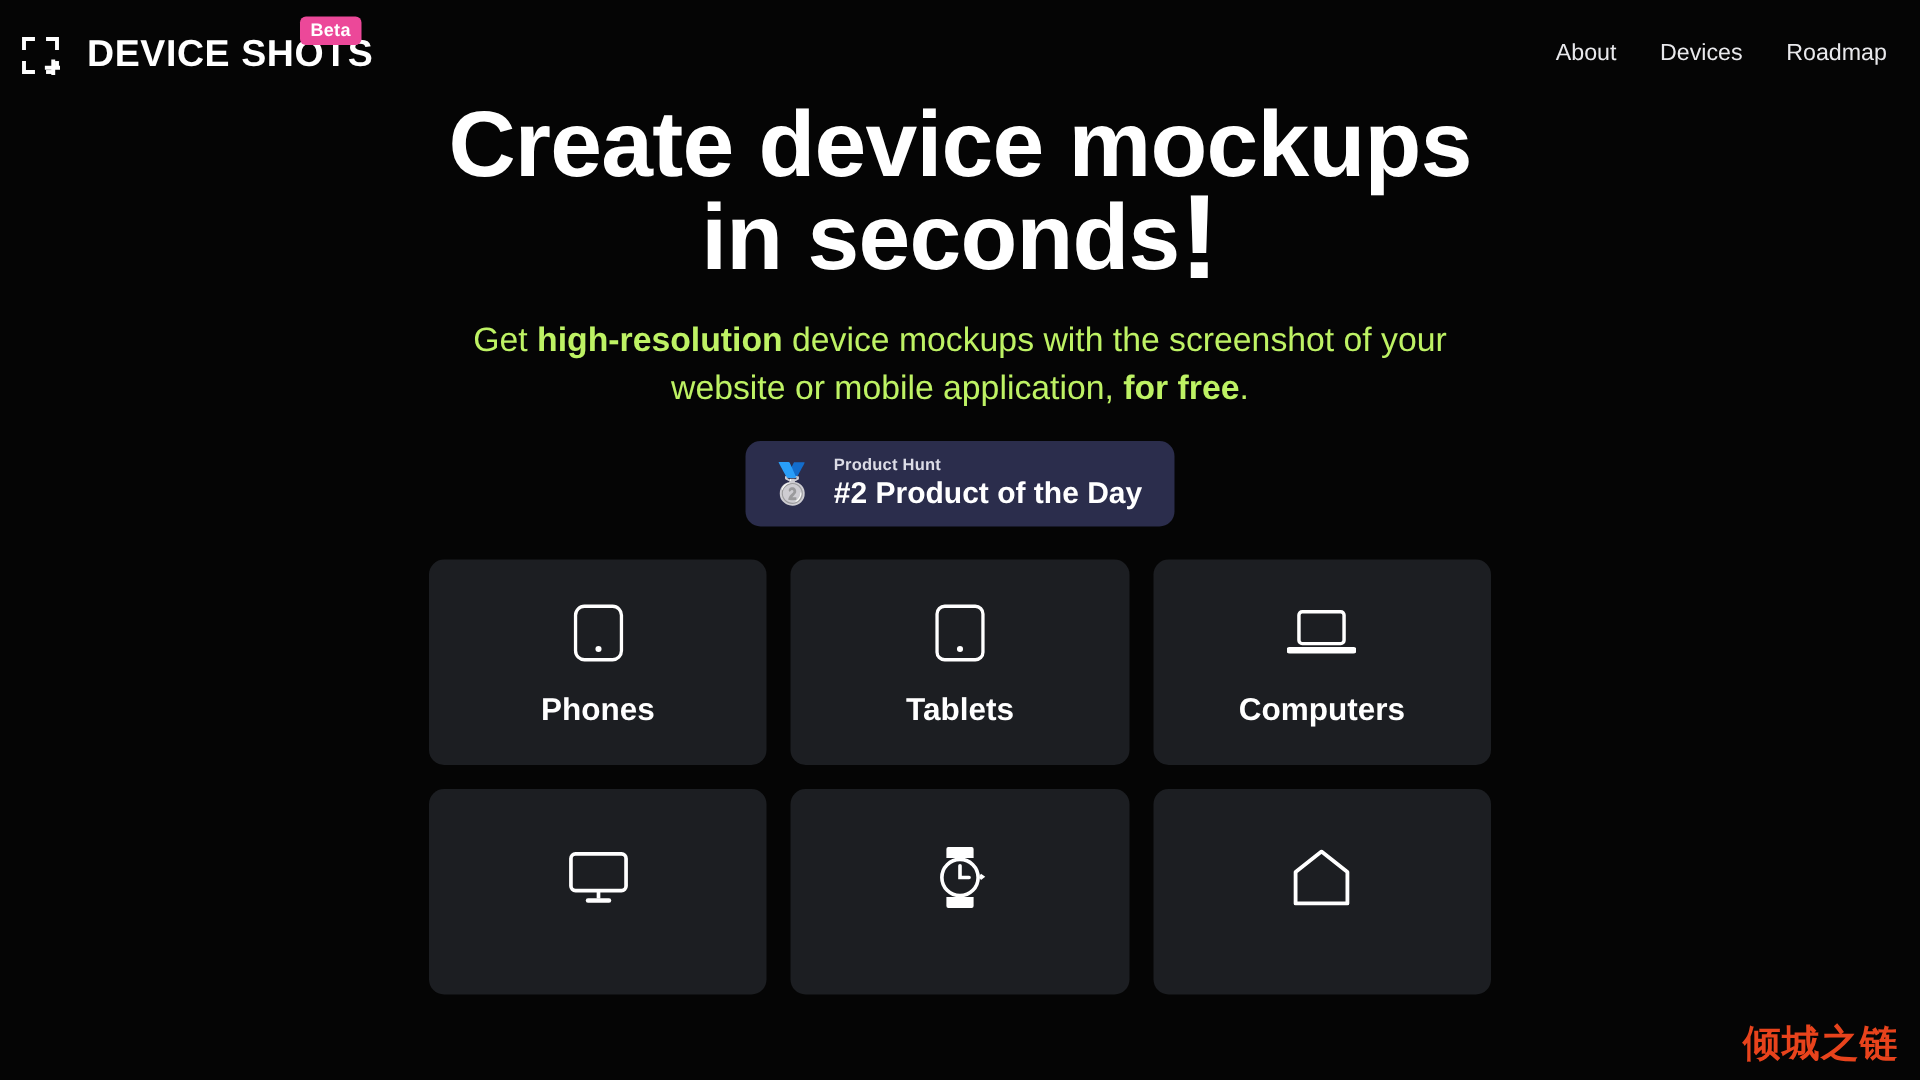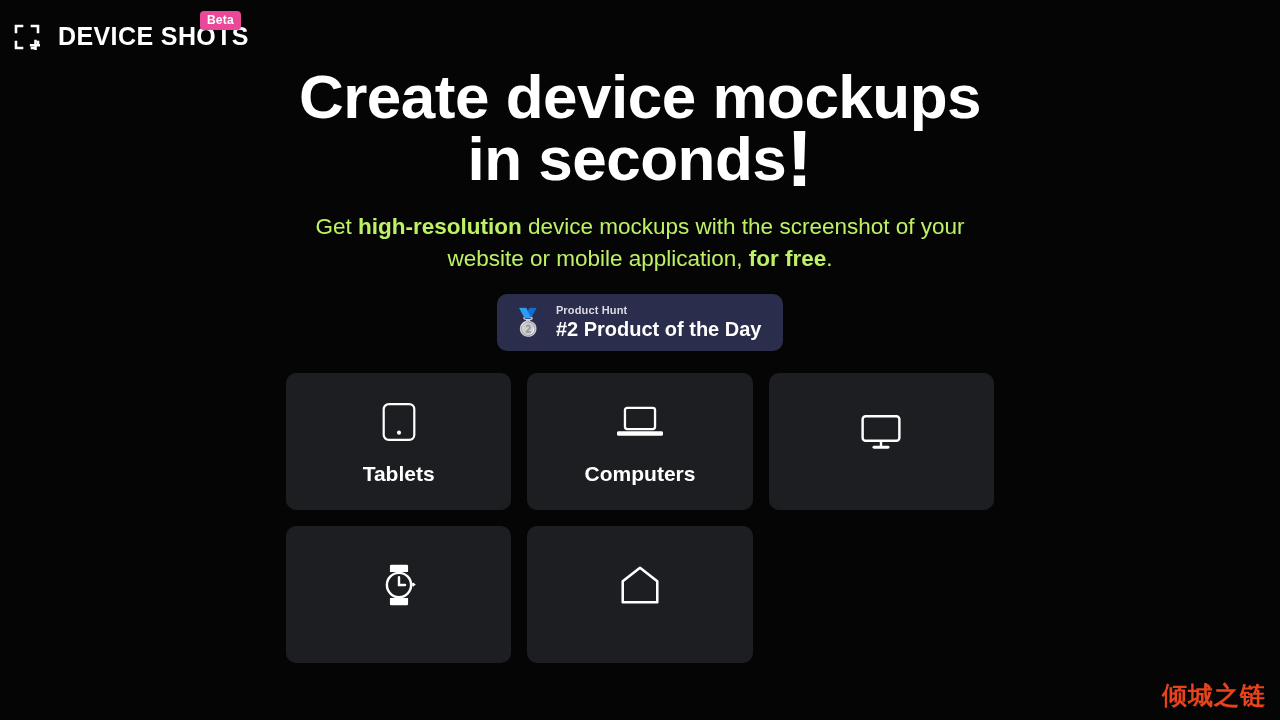--- a/index.html
+++ b/index.html
@@ -227,20 +227,25 @@
         <path d="M2,18 L2,24 L8,24"></path>
         <path d="M24,18 L24,20"></path>
         <path d="M18,24 L20,24"></path>
         <path d="M21.5,17 L21.5,25.5 M17.2,21.2 L25.8,21.2"></path>
       </svg>
     </span>
     <span class="brand-name">DEVICE SHOTS</span>
     <span class="beta-badge">Beta</span>
   </div>
 
+  <nav class="nav">
+    <a class="nav-link">About</a>
+    <a class="nav-link">Devices</a>
+    <a class="nav-link">Roadmap</a>
+  </nav>
 
 </div>
 
 <div class="hero">
 
   <h1 class="headline"><span>Create device mockups in seconds</span><span class="bang">!</span></h1>
 
   <p class="subhead"><span>Get </span><b>high-resolution</b><span> device mockups with the screenshot of your website or mobile application, </span><b>for free</b><span>.</span></p>
 
   <div class="ph-wrap">
@@ -248,20 +253,29 @@
       <span class="ph-medal">🥈</span>
       <span class="ph-text">
         <span class="ph-kicker">Product Hunt</span>
         <span class="ph-title">#2 Product of the Day</span>
       </span>
     </div>
   </div>
 
   <div class="grid">
 
+    <div class="card">
+      <span class="card-icon">
+        <svg viewBox="0 0 40 46" width="34" height="42" fill="none" stroke="#ffffff" stroke-width="2.6">
+          <rect x="2" y="2" width="36" height="42" rx="7"></rect>
+          <circle cx="20" cy="35.5" r="2.4" fill="#ffffff" stroke="none"></circle>
+        </svg>
+      </span>
+      <span class="card-label">Phones</span>
+    </div>
 
     <div class="card">
       <span class="card-icon">
         <svg viewBox="0 0 40 46" width="34" height="42" fill="none" stroke="#ffffff" stroke-width="2.6">
           <rect x="2" y="2" width="36" height="42" rx="6"></rect>
           <circle cx="20" cy="35.5" r="2.4" fill="#ffffff" stroke="none"></circle>
         </svg>
       </span>
       <span class="card-label">Tablets</span>
     </div>

